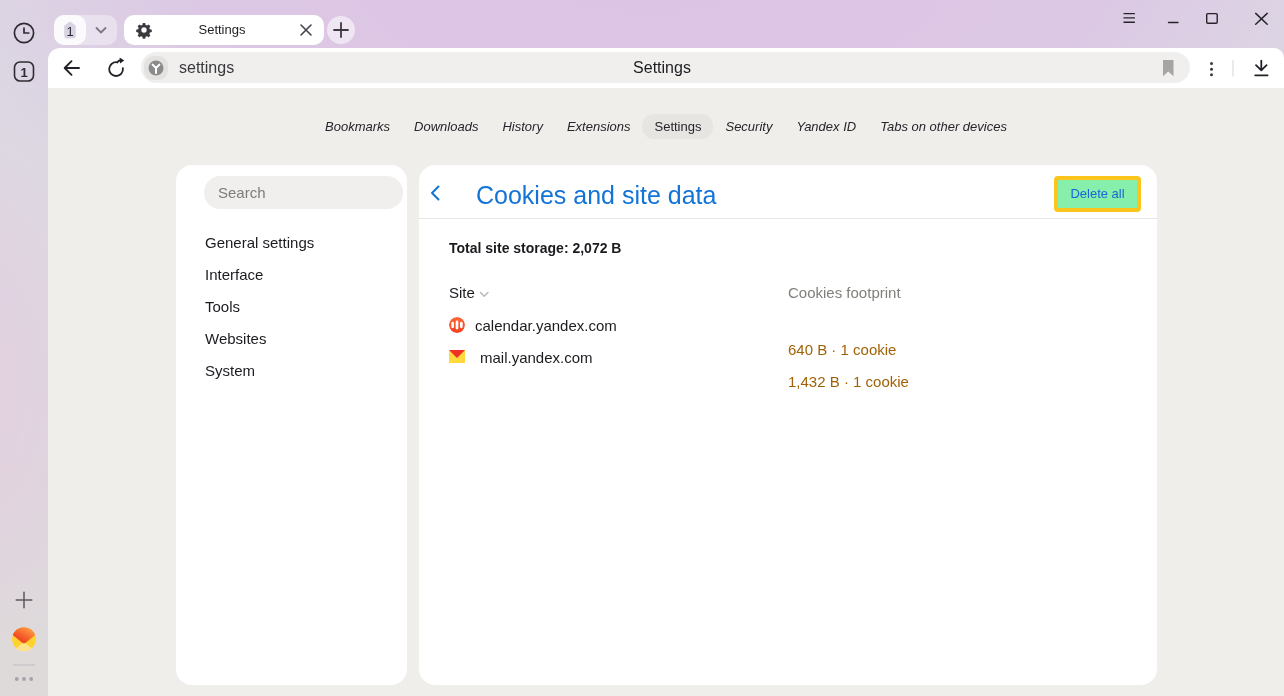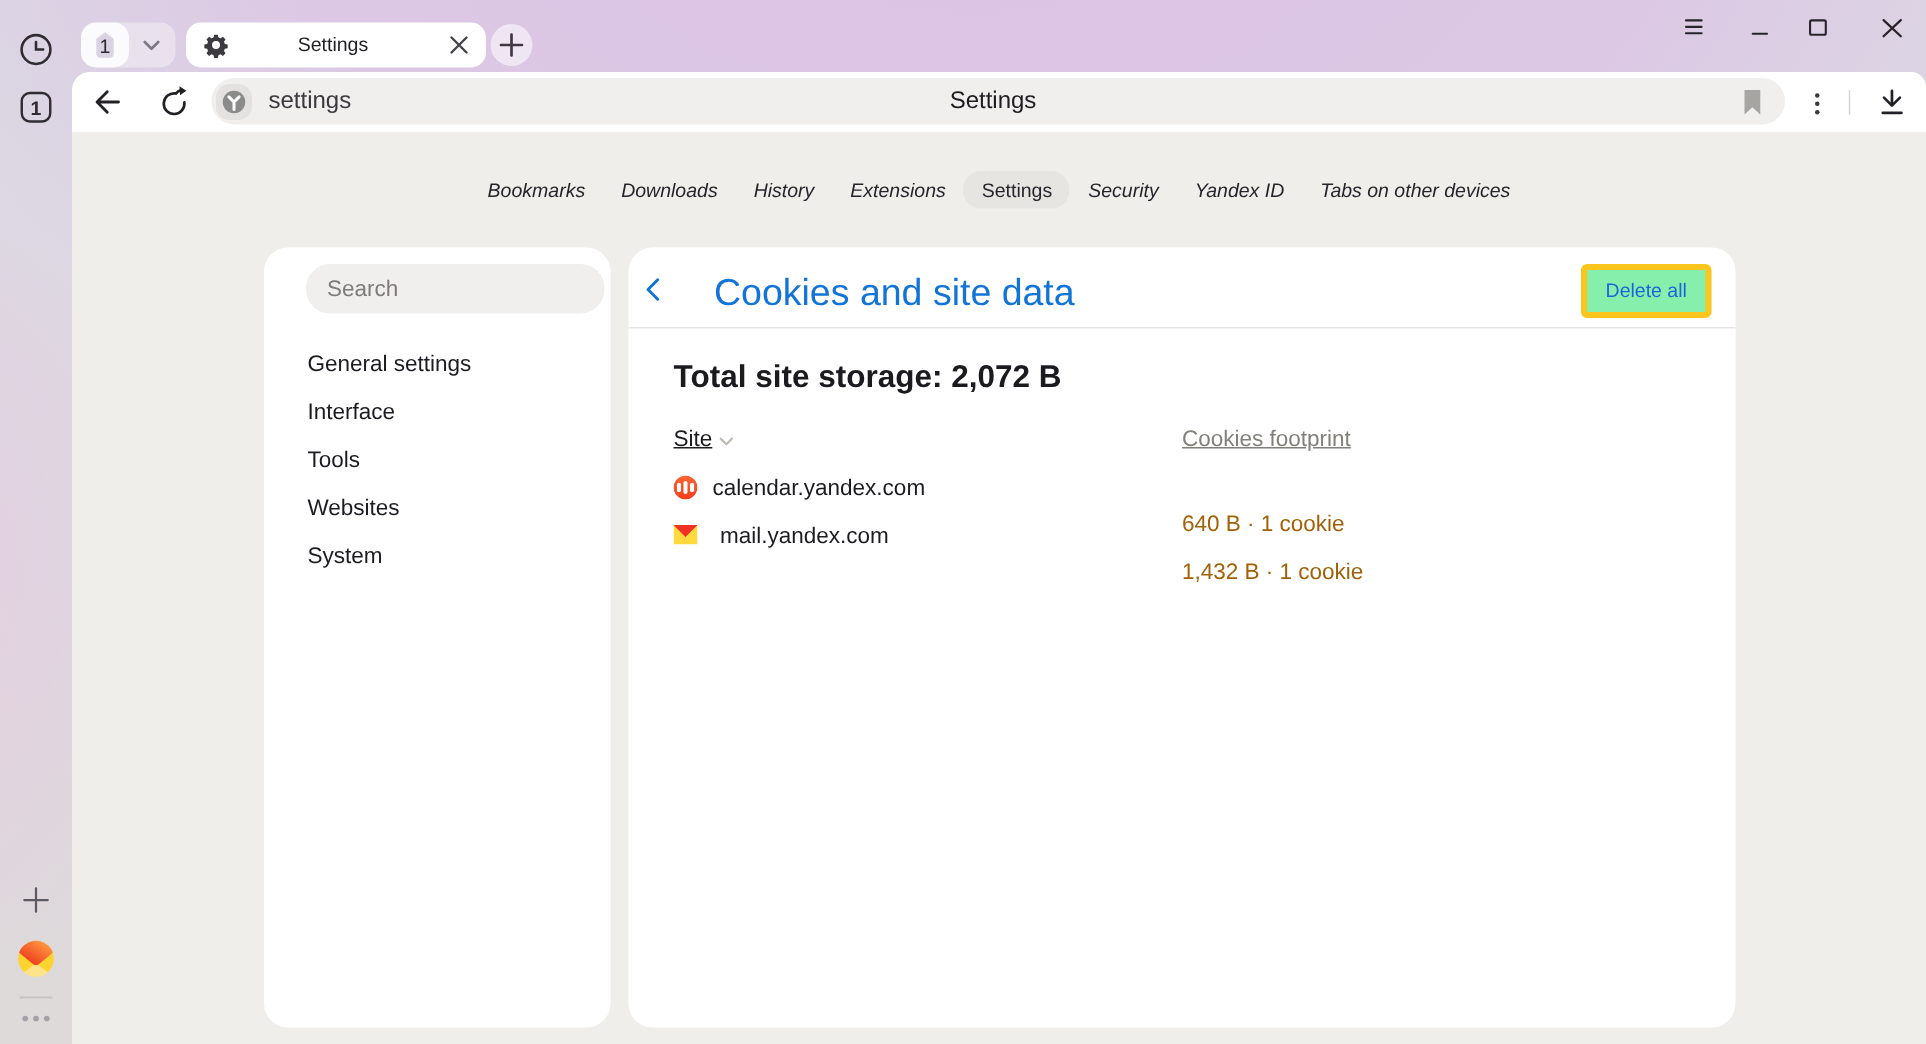--- a/index.html
+++ b/index.html
@@ -44,22 +44,22 @@
   #leftcard { left:176px; top:165px; width:231px; height:520px; background:#fff; border-radius:16px; }
   #search { left:204px; top:176px; width:199px; height:33px; border-radius:16px; background:#f0efee;
             line-height:33px; padding-left:14px; font-size:15px; color:#7e7b7b; }
   .menuitem { left:205px; height:20px; line-height:20px; font-size:15px; color:#1c1b20; }
 
   #rightcard { left:419px; top:165px; width:738px; height:520px; background:#fff; border-radius:16px; }
   #heading { left:476px; top:181px; font-size:25px; color:#1374d8; }
   #delall { left:1054px; top:176px; width:87px; height:36px; border:4px solid #fbc51d; border-radius:4px;
             background:#86efac; text-align:center; font-size:13px; color:#1b64d9; line-height:28px; }
   #divider { left:419px; top:218px; width:738px; height:1px; background:#e8e6e4; }
-  #total { left:449px; top:240px; font-size:21px; font-weight:bold; color:#1b1a1f; }
-  .thead { top:284px; font-size:15px;text-decoration:underline; }
+  #total { left:449px; top:240px; font-size:14px; font-weight:bold; color:#1b1a1f; }
+  .thead { top:284px; font-size:15px; }
   #sitehead { left:449px; color:#1c1b20; }
   #memhead { left:788px; color:#82807b; }
   .rowtext { font-size:15px; color:#1c1b20; }
   .rowval  { font-size:15px; color:#a16207;margin-top:24px; }
 </style>
 </head>
 <body>
 
 <svg class="abs" style="left:0;top:0" width="48" height="696" viewBox="0 0 48 696">
 

